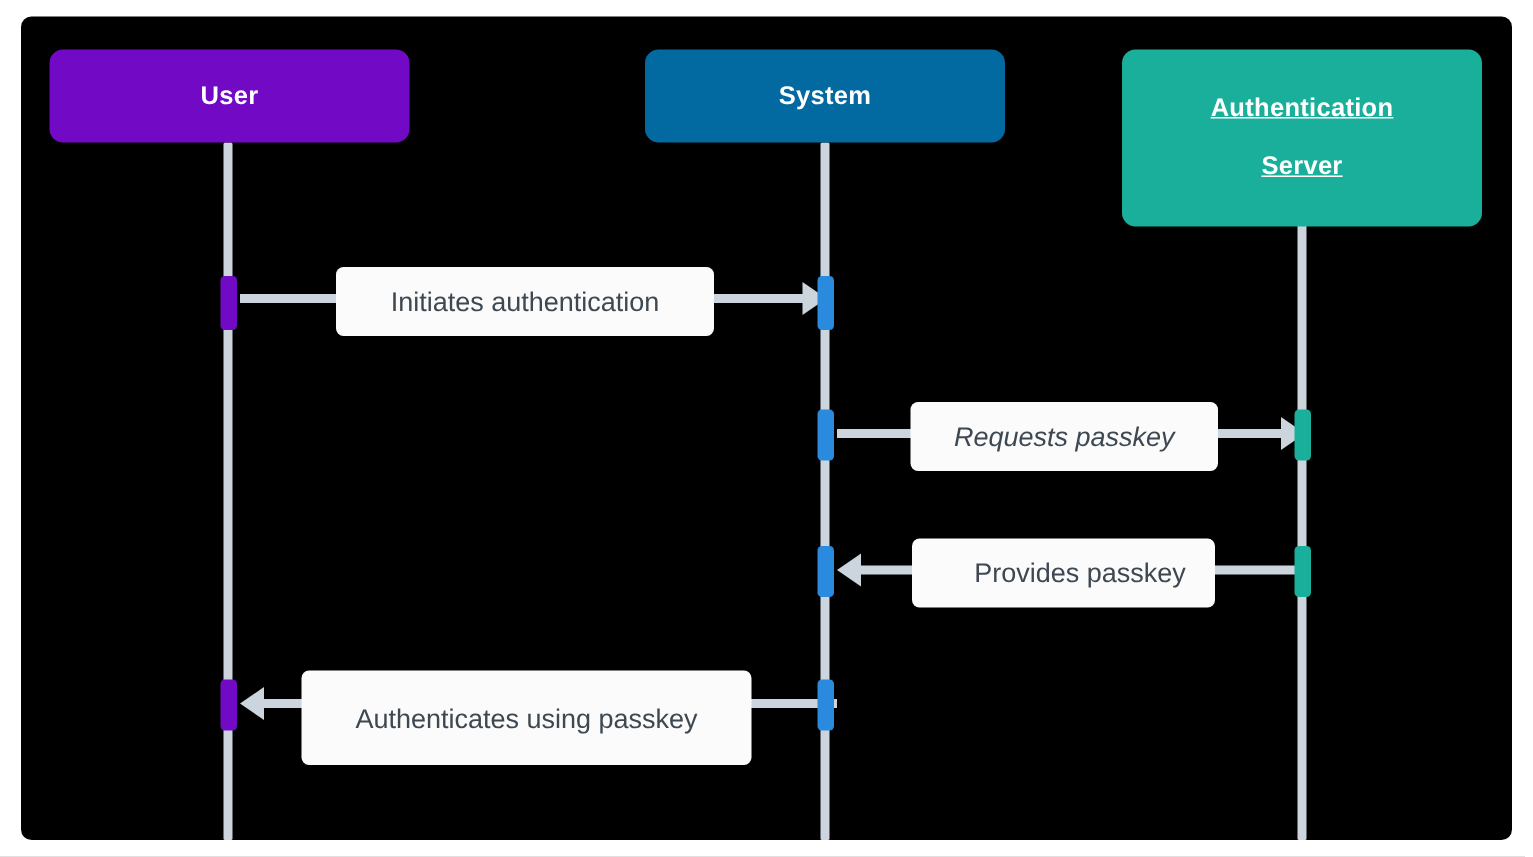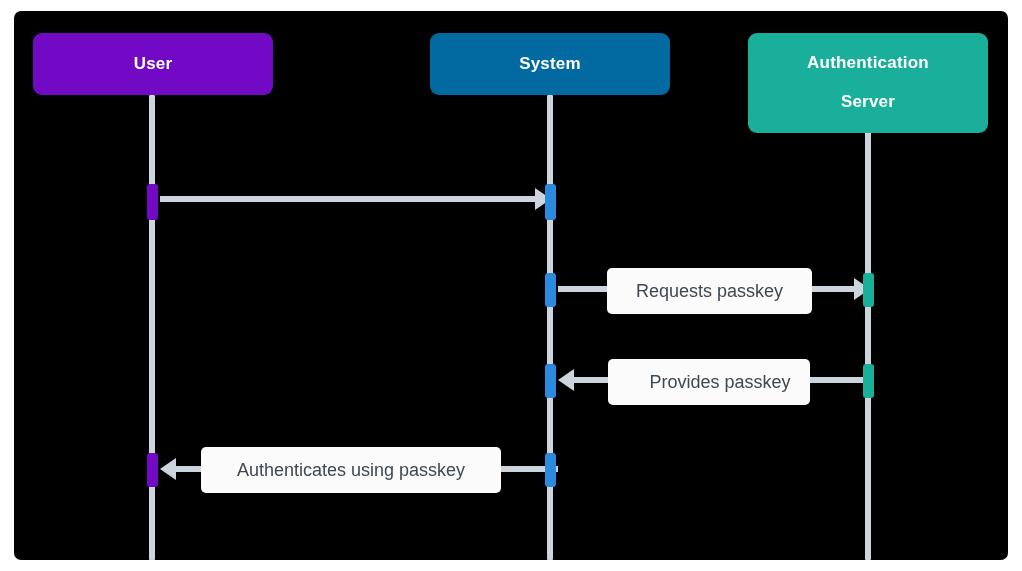--- a/index.html
+++ b/index.html
@@ -108,32 +108,33 @@
 
 <div id="frame">
   <div id="canvas">
 
     <div class="lifeline" style="left:135px; top:84px; height:465px;"></div>
     <div class="lifeline" style="left:533px; top:84px; height:465px;"></div>
     <div class="lifeline" style="left:851px; top:115px; height:434px;"></div>
 
     <div class="msg-line" style="left:146px; top:185px; width:381px;"></div>
     <div class="arrowhead right" style="left:521px; top:177px;"></div>
+    <div class="msg-label" style="left:210px; top:167px; width:252px; height:46px;">Initiates authentication</div>
 
     <div class="msg-line" style="left:544px; top:275px; width:302px;"></div>
     <div class="arrowhead right" style="left:840px; top:267px;"></div>
-    <div class="msg-label" style="left:593px; top:257px; width:205px; height:46px;">Requests passkey</div>
+    <div class="msg-label" style="left:593px; top:257px; width:205px; height:46px;font-style:italic;">Requests passkey</div>
 
     <div class="msg-line" style="left:560px; top:366px; width:292px;"></div>
     <div class="arrowhead left" style="left:544px; top:358px;"></div>
     <div class="msg-label" style="left:594px; top:348px; width:202px; height:46px;padding-left:36px;">Provides passkey</div>
 
     <div class="msg-line" style="left:162px; top:455px; width:382px;"></div>
     <div class="arrowhead left" style="left:146px; top:447px;"></div>
-    <div class="msg-label" style="left:187px; top:436px; width:300px; height:46px;">Authenticates using passkey</div>
+    <div class="msg-label" style="left:187px; top:436px; width:300px; height:63px;">Authenticates using passkey</div>
 
     <div class="activation" style="left:133px; top:173px; height:36px; background:#7209c4;"></div>
     <div class="activation" style="left:531px; top:173px; height:36px; background:#2a8ade;"></div>
 
     <div class="activation" style="left:531px; top:262px; height:34px; background:#2a8ade;"></div>
     <div class="activation" style="left:849px; top:262px; height:34px; background:#1aaf9a;"></div>
 
     <div class="activation" style="left:531px; top:353px; height:34px; background:#2a8ade;"></div>
     <div class="activation" style="left:849px; top:353px; height:34px; background:#1aaf9a;"></div>
 
@@ -141,21 +142,21 @@
     <div class="activation" style="left:531px; top:442px; height:34px; background:#2a8ade;"></div>
 
     <div class="participant" style="left:19px; top:22px; width:240px; height:62px; background:#7209c4;">
       <span>User</span>
     </div>
 
     <div class="participant" style="left:416px; top:22px; width:240px; height:62px; background:#0369a1;">
       <span>System</span>
     </div>
 
-    <div class="participant" style="left:734px; top:22px; width:240px; height:100px; background:#1aaf9a;">
+    <div class="participant" style="left:734px; top:22px; width:240px; height:118px; background:#1aaf9a;text-decoration:underline;">
       <span style="display:block;">
         <span style="display:block;">Authentication</span>
         <span style="display:block;margin-top:16px;">Server</span>
       </span>
     </div>
 
   </div>
 </div>
 
 </body></html>

